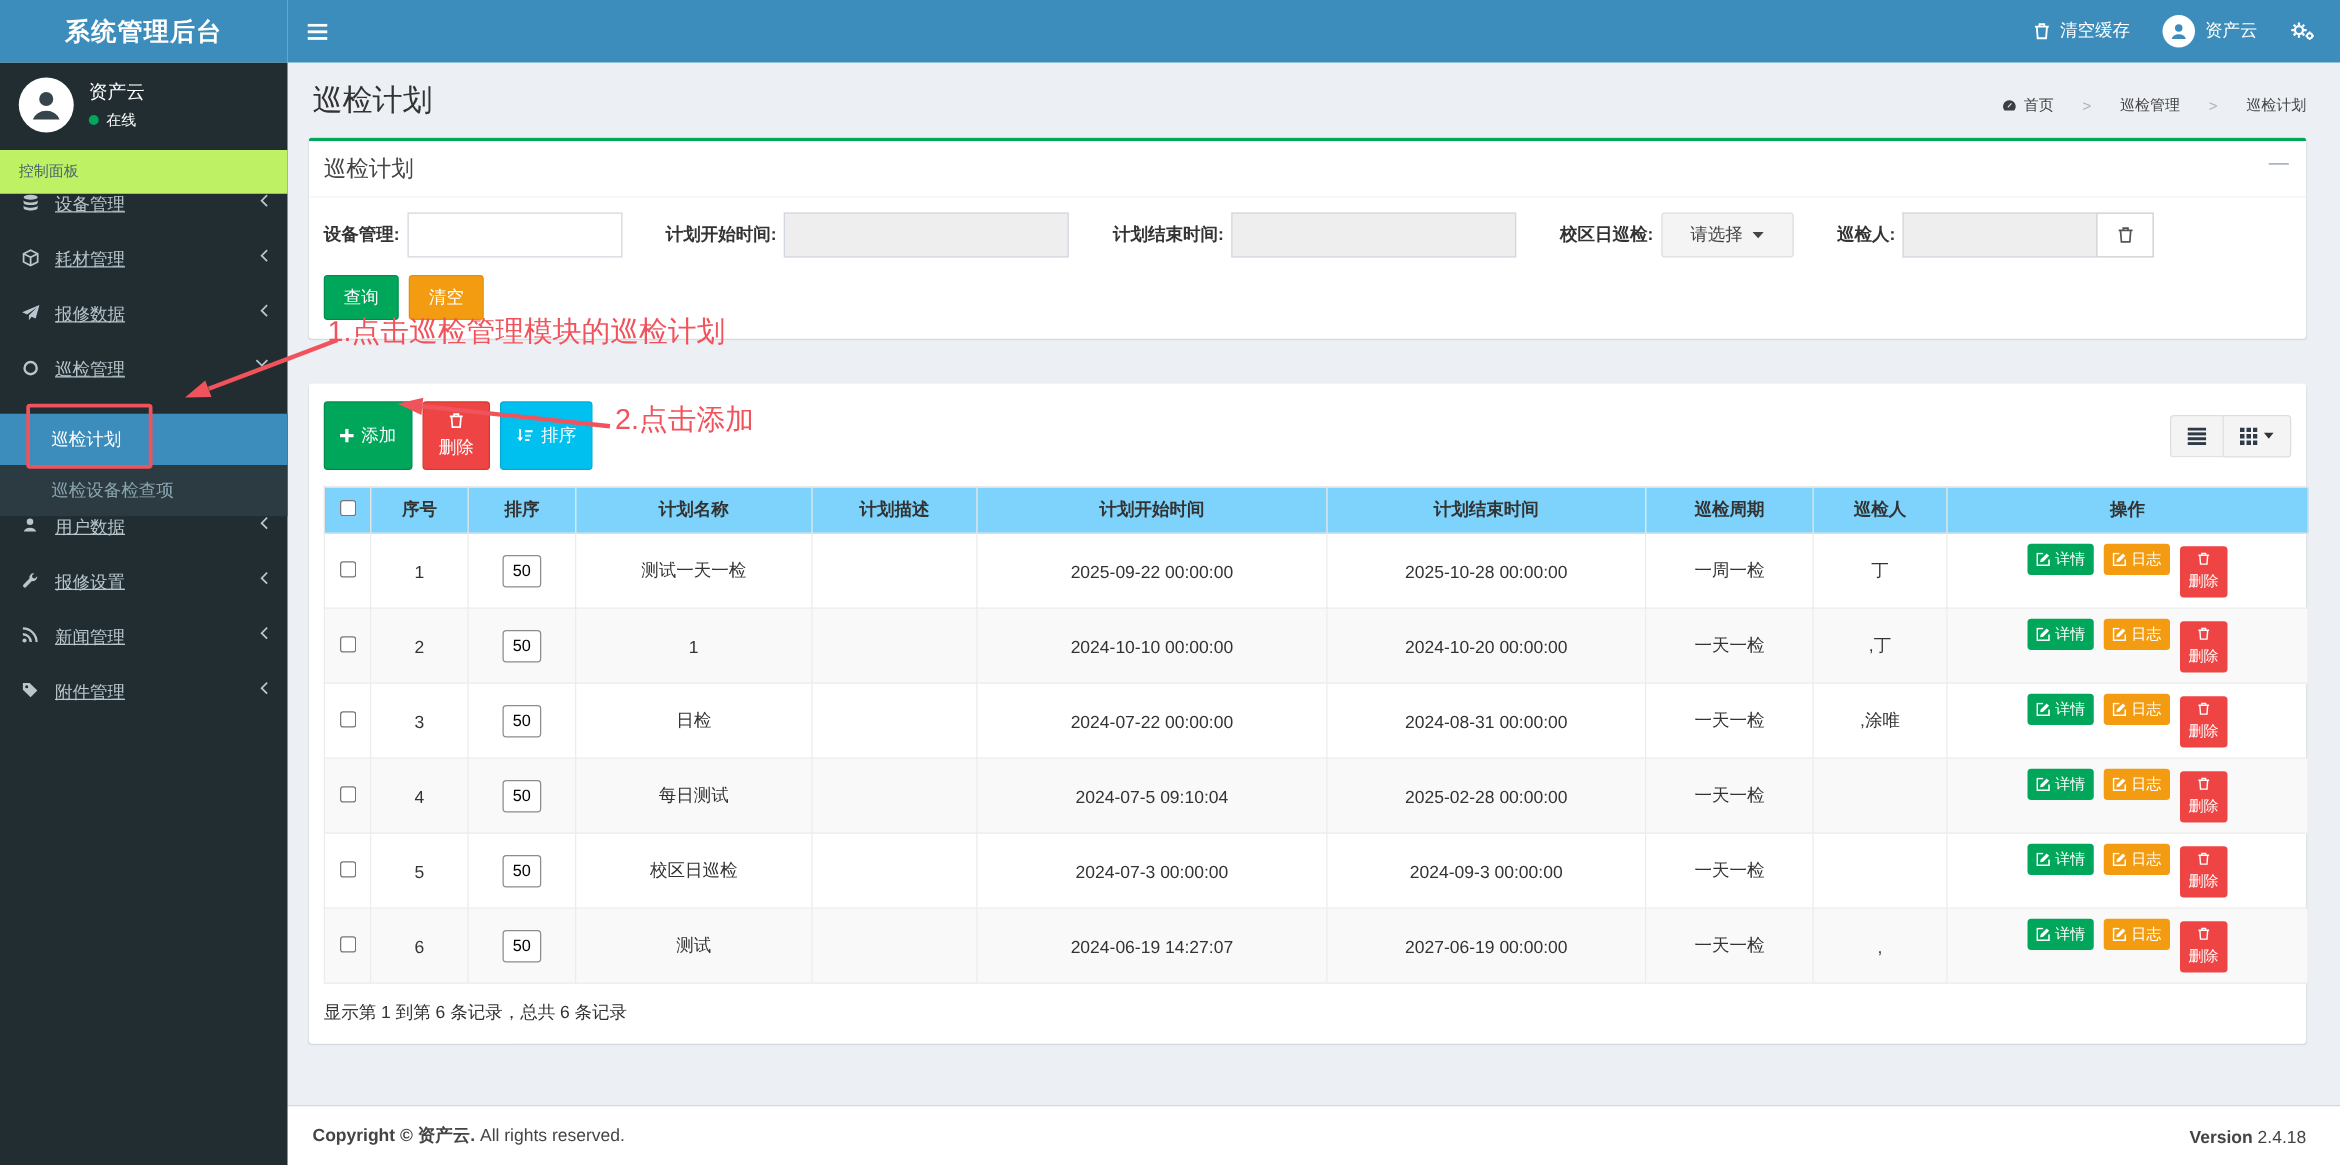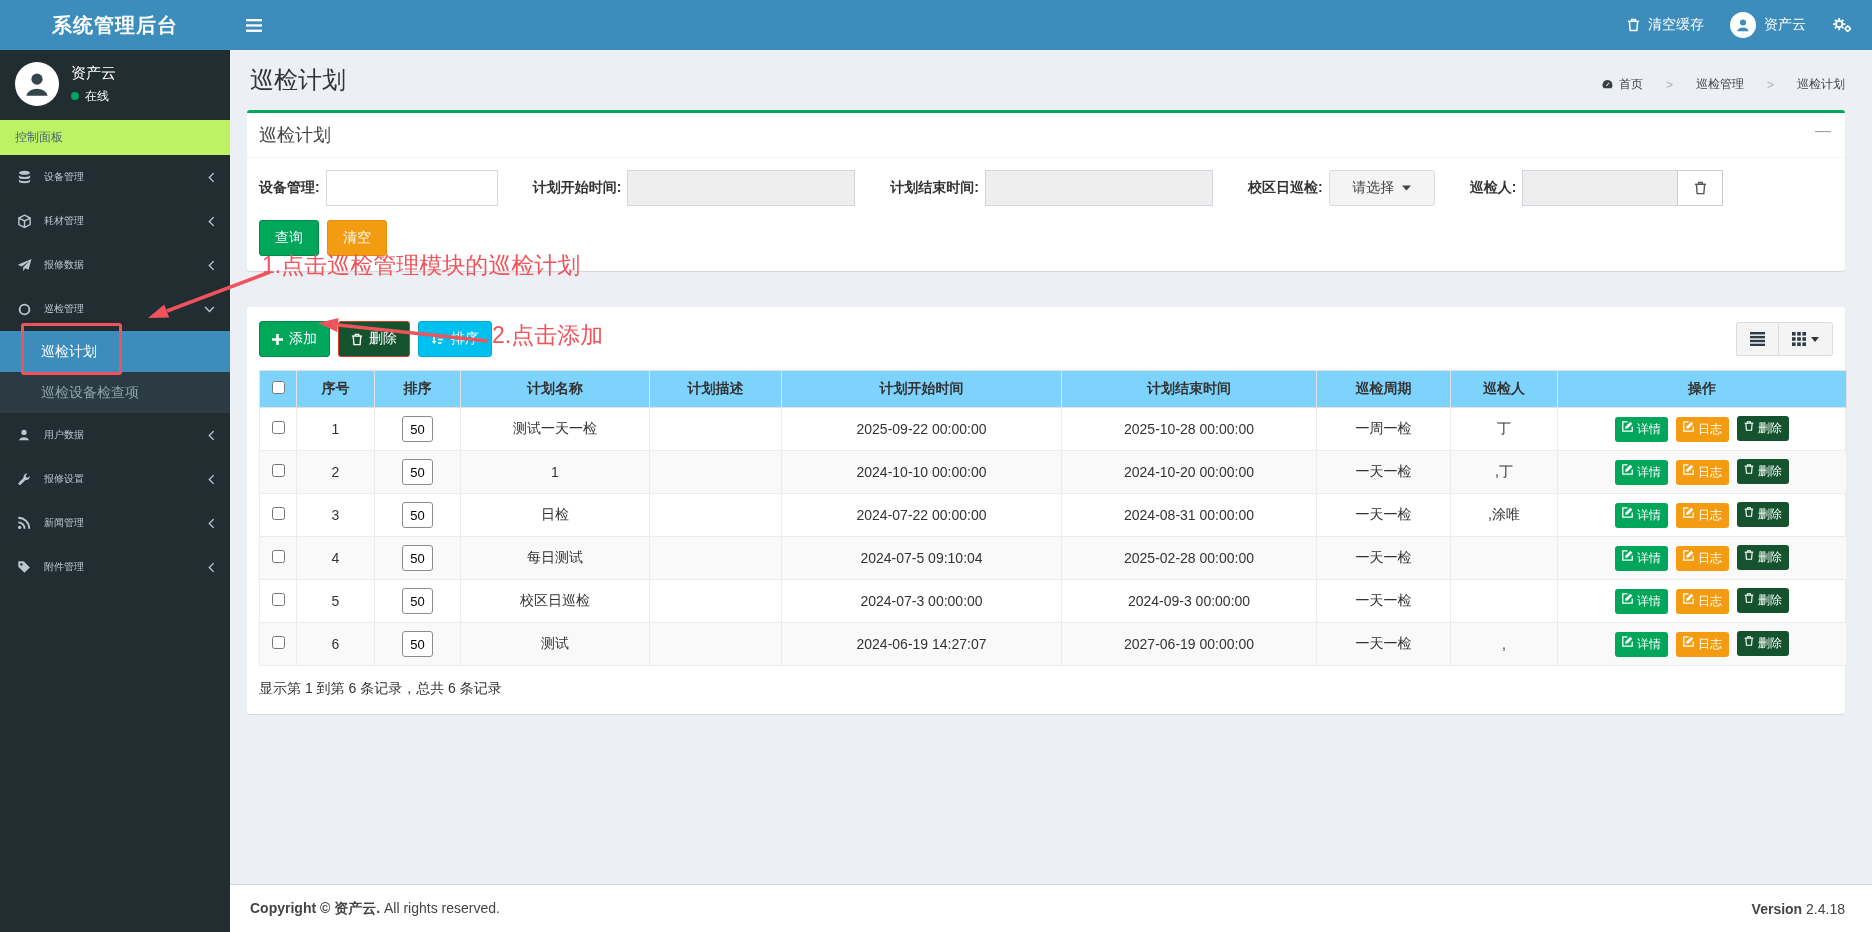--- a/index.html
+++ b/index.html
@@ -19,21 +19,21 @@
   .nav-item { display:flex; align-items:center; gap:8px; font-size:14px; cursor:pointer; }
   .nav-avatar { width:26px; height:26px; border-radius:50%; background:#fff; display:flex; align-items:center; justify-content:center; }
   
   .main-sidebar { position:absolute; top:50px; left:0; bottom:0; width:230px; background:#222d32; z-index:5; }
   .user-panel { display:flex; gap:12px; padding:12px 15px 14px; align-items:center; }
   .user-avatar { width:44px; height:44px; border-radius:50%; background:#fff; display:flex; align-items:center; justify-content:center; flex:none; }
   .user-name { color:#fff; font-size:15px; margin-bottom:5px; }
   .user-status { color:#fff; font-size:12px; display:flex; align-items:center; gap:6px; }
   .status-dot { width:8px; height:8px; border-radius:50%; background:#00a65a; display:inline-block; }
   .sidebar-header { background:#bef264; color:#4b646f; font-size:12px; padding:9px 15px; }
-  .menu-item { display:flex; align-items:center; gap:11px; height:44px; padding:0 15px; color:#b8c7ce; font-size:10px; cursor:pointer; }
+  .menu-item { display:flex; gap:11px; height:44px; padding:0 15px; color:#b8c7ce; font-size:14px; cursor:pointer;text-decoration:underline; }
   .menu-item .mi-icon { width:18px; display:flex; justify-content:center; }
   .menu-item .chev { margin-left:auto; display:flex; }
   .submenu { background:#2c3b41; }
   .submenu-item { height:41px; display:flex; align-items:center; padding-left:41px; color:#8aa4af; font-size:14px; cursor:pointer; }
   .submenu-item.active { background:#3c8dbc; color:#fff; }
   
   .content-wrapper { margin-left:230px; height:834px; background:#ecf0f5; overflow:hidden; position:relative; }
   .content-header { padding:14px 27px 6px 20px; display:flex; align-items:flex-end; justify-content:space-between; }
   .page-title { font-size:24px; font-weight:400; color:#333; }
   .breadcrumb { font-size:12px; color:#444; display:flex; align-items:center; gap:23px; padding-bottom:3px; }
@@ -53,38 +53,38 @@
   .w-date { width:228px; background:#eee; }
   .select-btn { height:36px; width:106px; background:#f4f4f4; border:1px solid #ddd; border-radius:3px;
                 display:flex; align-items:center; justify-content:center; gap:8px; font-size:14px; color:#444; cursor:pointer; }
   .input-group { display:flex; }
   .ig-input { width:155px; height:36px; background:#eee; border:1px solid #d2d6de; border-right:none; }
   .ig-btn { width:46px; height:36px; background:#fff; border:1px solid #ccc; display:flex; align-items:center; justify-content:center; cursor:pointer; }
   .btn-row { margin-top:14px; display:flex; gap:8px; }
   .btn { border-radius:3px; color:#fff; font-size:14px; padding:8px 15px; display:inline-flex; align-items:center; gap:6px; cursor:pointer; border:1px solid transparent; }
   .btn-success { background:#00a65a; border-color:#008d4c; }
   .btn-warning { background:#f39c12; border-color:#e08e0b; }
-  .btn-danger  { background:#14532d; border-color:#d73925; }
+  .btn-danger  { background:#ef4444; border-color:#d73925;flex-direction:column; }
   .btn-info    { background:#00c0ef; border-color:#00acd6; }
   .gap-box { height:36px; }
   
   .toolbar { display:flex; align-items:center; padding:14px 12px 13px; }
   .toolbar .btn { padding:8px 12px; }
   .toolbar-left { display:flex; gap:8px; }
   .view-toggles { margin-left:auto; display:flex; }
   .toggle-btn { height:34px; background:#f4f4f4; border:1px solid #ddd; display:flex; align-items:center; justify-content:center; gap:5px; cursor:pointer; padding:0 13px; }
   .toggle-btn:first-child { border-radius:3px 0 0 3px; border-right:none; }
   .toggle-btn:last-child { border-radius:0 3px 3px 0; }
   .table-wrap { padding:0 12px; }
   table { width:100%; border-collapse:collapse; table-layout:fixed; font-size:14px; }
   th { background:#7dd3fc; border:1px solid #e3e3e3; font-weight:bold; padding:9px 6px; text-align:center; color:#333; }
   td { border:1px solid #ececec; padding:8px 6px; text-align:center; color:#333; height:41px; }
   tbody tr:nth-child(even) { background:#f9f9f9; }
   .order-input { width:31px; height:26px; text-align:center; border:1px solid #8c8c8c; border-radius:3px; font-size:13px; background:#fff; }
-  .action-btn { display:inline-flex; align-items:flex-start; gap:4px; color:#fff; font-size:12px; padding:4px 7px; border-radius:3px; margin:0 2px; cursor:pointer; white-space:nowrap; }
+  .action-btn { display:inline-flex; align-items:center; gap:4px; color:#fff; font-size:12px; padding:4px 7px; border-radius:3px; margin:0 2px; cursor:pointer; white-space:nowrap; }
   .summary { padding:14px 12px 16px; font-size:14px; color:#333; }
   
   .main-footer { margin-left:230px; height:48px; background:#fff; border-top:1px solid #d2d6de;
                  display:flex; align-items:center; padding:0 27px 0 20px; font-size:14px; color:#444; }
   .footer-right { margin-left:auto; }
   
   .annot-layer { position:absolute; inset:0; z-index:60; pointer-events:none; }
   .annot-text { position:absolute; color:#f0535c; font-size:23px; white-space:nowrap; }
   #annot1 { left:262px; top:250px; }
   #annot2 { left:492px; top:320px; }

